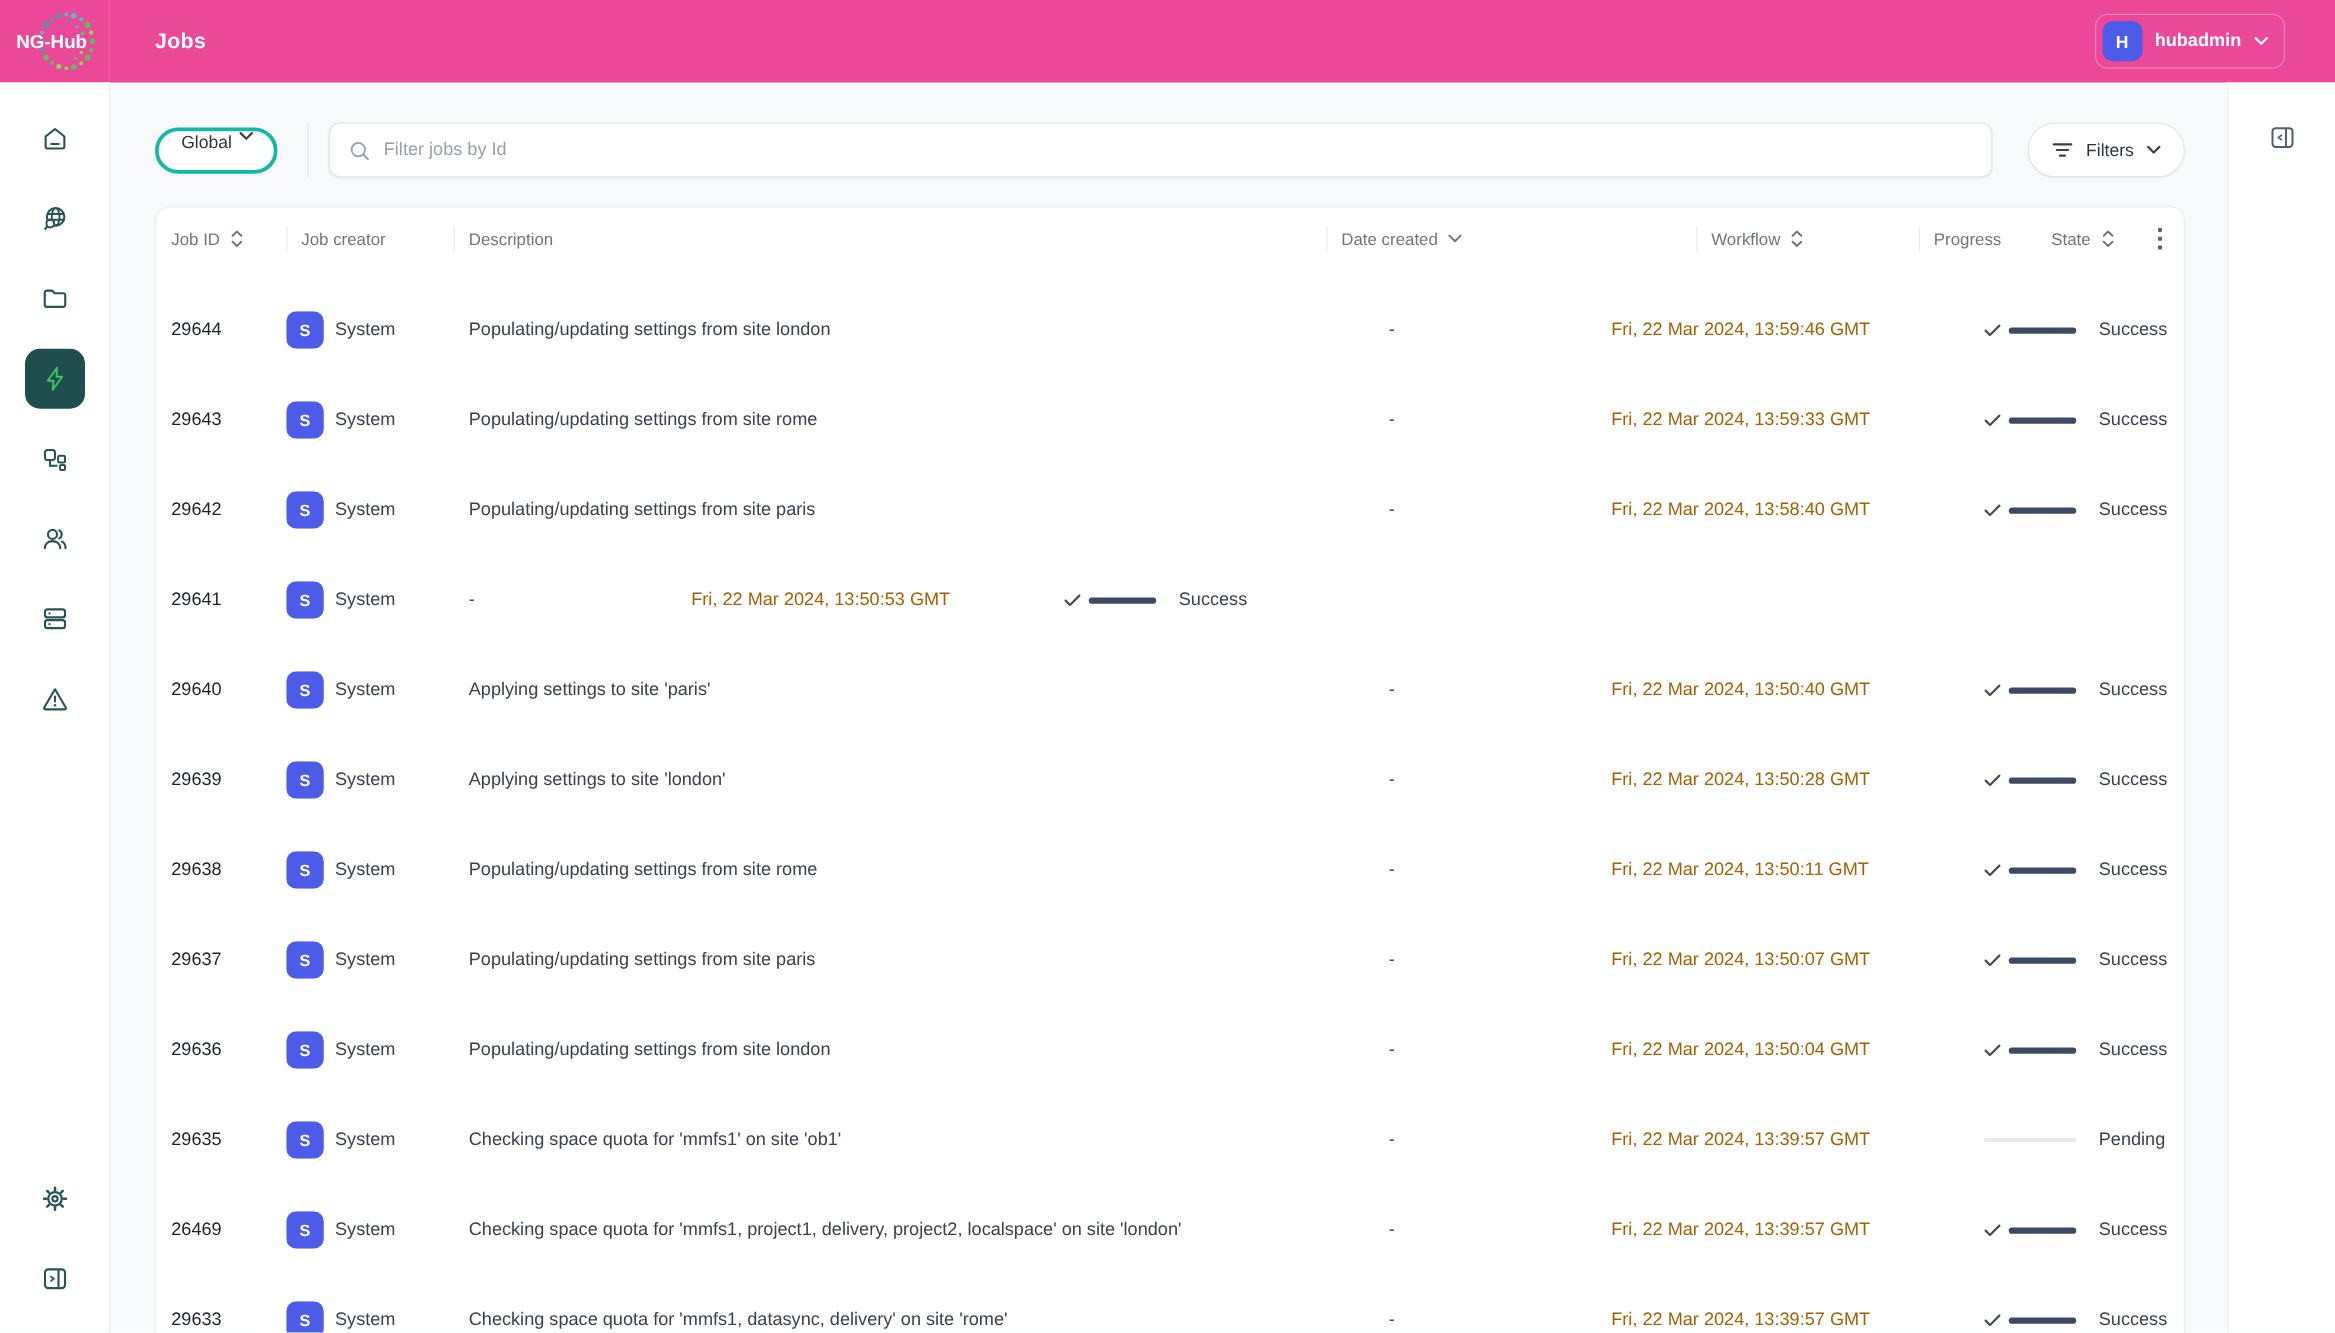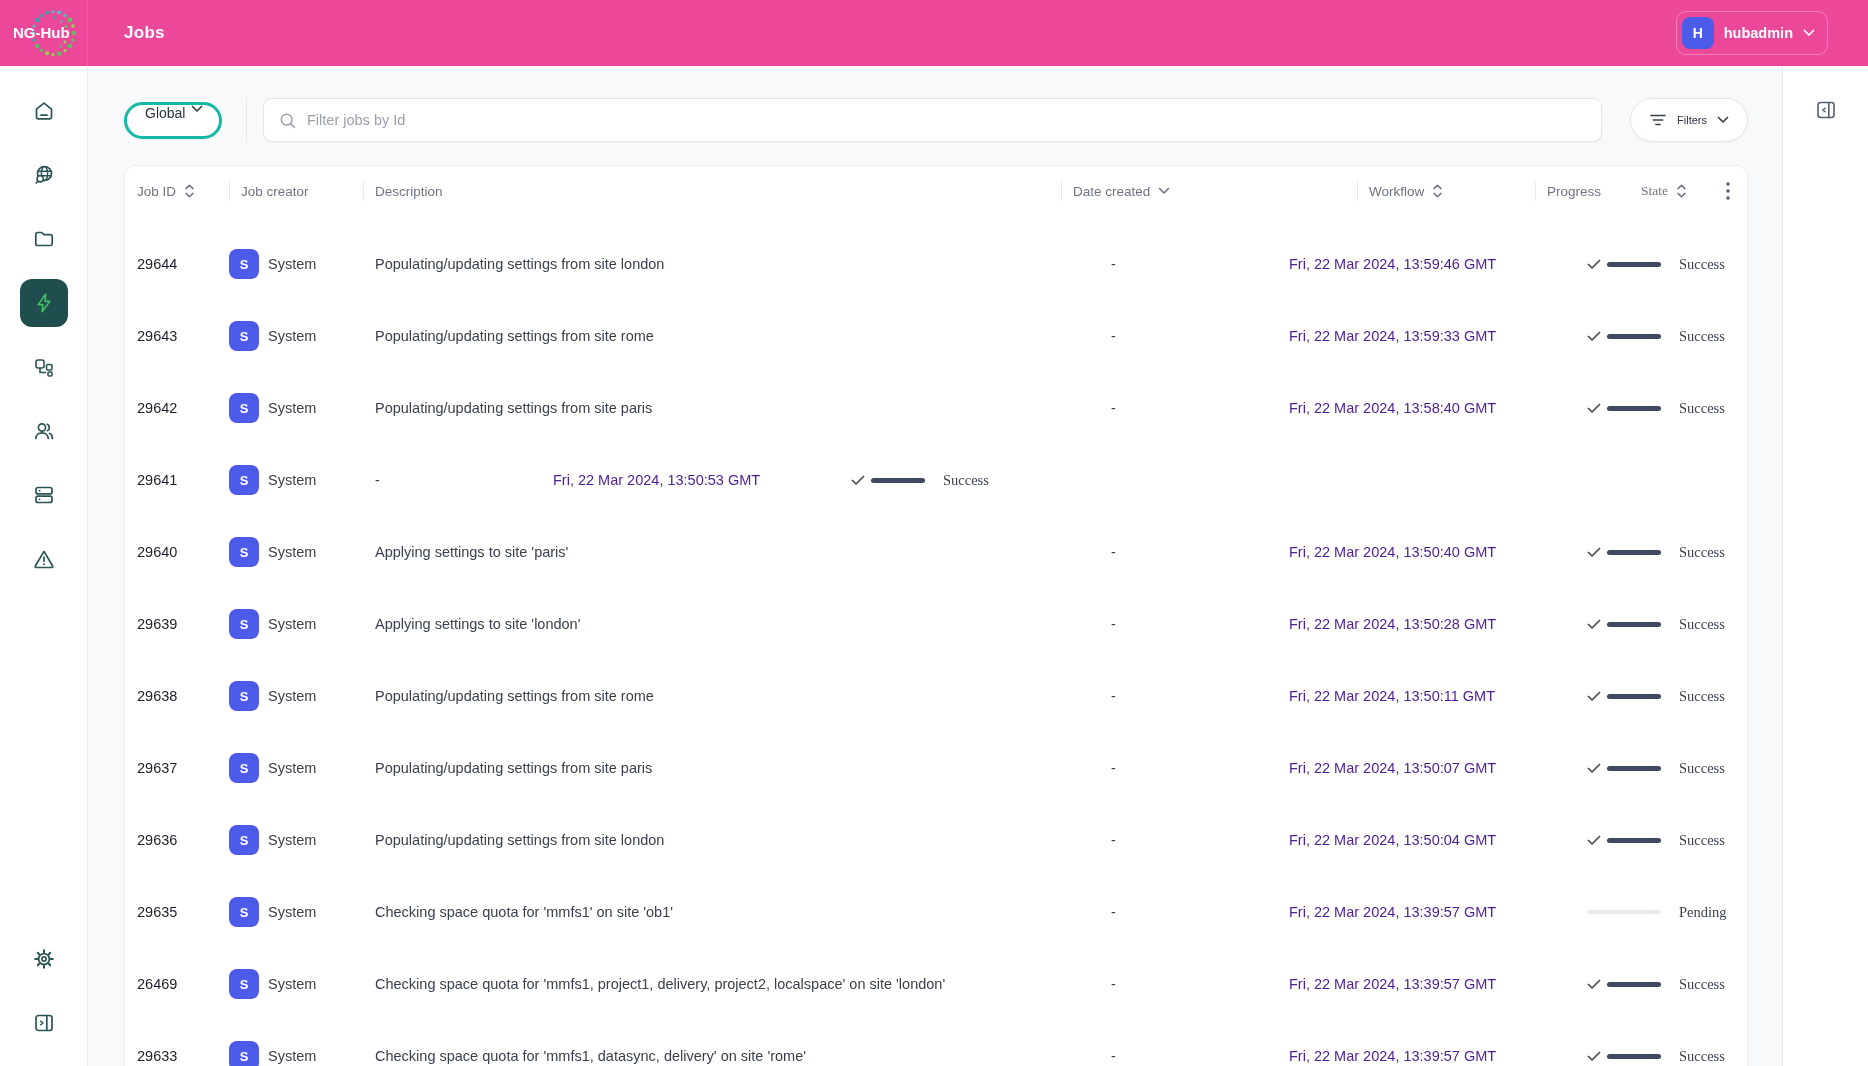--- a/index.html
+++ b/index.html
@@ -96,21 +96,21 @@
     border: none; outline: none; flex: 1; height: 100%;
     font-family: "Liberation Sans", sans-serif;
     font-size: 14.5px; color: #4d7c0f; background: transparent;
   }
   .search-box input::placeholder { color: #9aa0aa; }
   .filters-btn {
     margin-left: 28px; height: 44px;
     background: #fff; border: 1px solid #e3e5e8; border-radius: 22px;
     display: flex; align-items: center; gap: 10px;
     padding: 0 18px;
-    font-size: 11px; color: #2c3442; font-weight: 500;
+    font-size: 14px; color: #2c3442; font-weight: 500;
     box-shadow: 0 1px 2px rgba(16,24,40,.04);
     cursor: pointer; flex: 0 0 auto;
   }
 
   
   .table-card {
     margin-top: 23px;
     background: #fff;
     border: 1px solid #eceef1;
     border-radius: 12px;
@@ -133,35 +133,35 @@
   .th.s-both .sort-both-icon { display: inline-flex; }
   .th.s-desc .sort-desc-icon { display: inline-flex; }
   .th-actions { margin-left: auto; width: 38px; display: flex; align-items: center; justify-content: center; height: 100%; cursor: pointer; }
 
   .col-id { width: 104px; flex: 0 0 104px; }
   .col-creator { width: 134px; flex: 0 0 134px; }
   .col-desc { flex: 1 1 auto; min-width: 0; }
   .col-workflow { width: 178px; flex: 0 0 178px; }
   .col-date { width: 296px; flex: 0 0 296px; }
   .col-progress { width: 94px; flex: 0 0 94px; }
-  .col-state { width: 80px; flex: 0 0 80px; font-family: Liberation Serif, serif; }
+  .col-state { width: 80px; flex: 0 0 80px; }
 
   .tbody { padding-top: 12px; }
   .trow { display: flex; align-items: center; height: 72px; cursor: pointer; }
   .trow > div { white-space: nowrap; overflow: hidden; }
   .c-id { padding-left: 12px; font-size: 14.5px; color: #1b202b; }
   .c-creator { display: flex; align-items: center; gap: 9px; font-size: 14.5px; color: #3a414d; }
   .row-avatar {
     width: 30px; height: 30px; border-radius: 8px; flex: 0 0 30px;
     background: #4c5be8; color: #fff; font-size: 13px; font-weight: 700;
     display: flex; align-items: center; justify-content: center;
   }
   .c-desc { padding-left: 12px; font-size: 14.5px; color: #3a414d; text-overflow: ellipsis; }
   .c-workflow { padding-left: 12px; font-size: 14.5px; color: #3a414d; }
-  .c-date { padding-left: 12px; font-size: 14.5px; color: #4c1d95; }
+  .c-date { padding-left: 12px; font-size: 14.5px; color: #a16207; }
   .c-progress { display: flex; align-items: center; gap: 6px; padding-left: 14px; overflow: visible; }
   .check-icon { line-height: 0; }
   .progress-bar { width: 54px; height: 5px; border-radius: 3px; background: #3d4a61; }
   .trow.pending .progress-bar { width: 74px; height: 4px; background: #e8eaee; }
   .c-state { padding-left: 12px; font-size: 14.5px; color: #3a414d; }
 
   svg { display: block; }
 </style>
 </head>
 <body>

